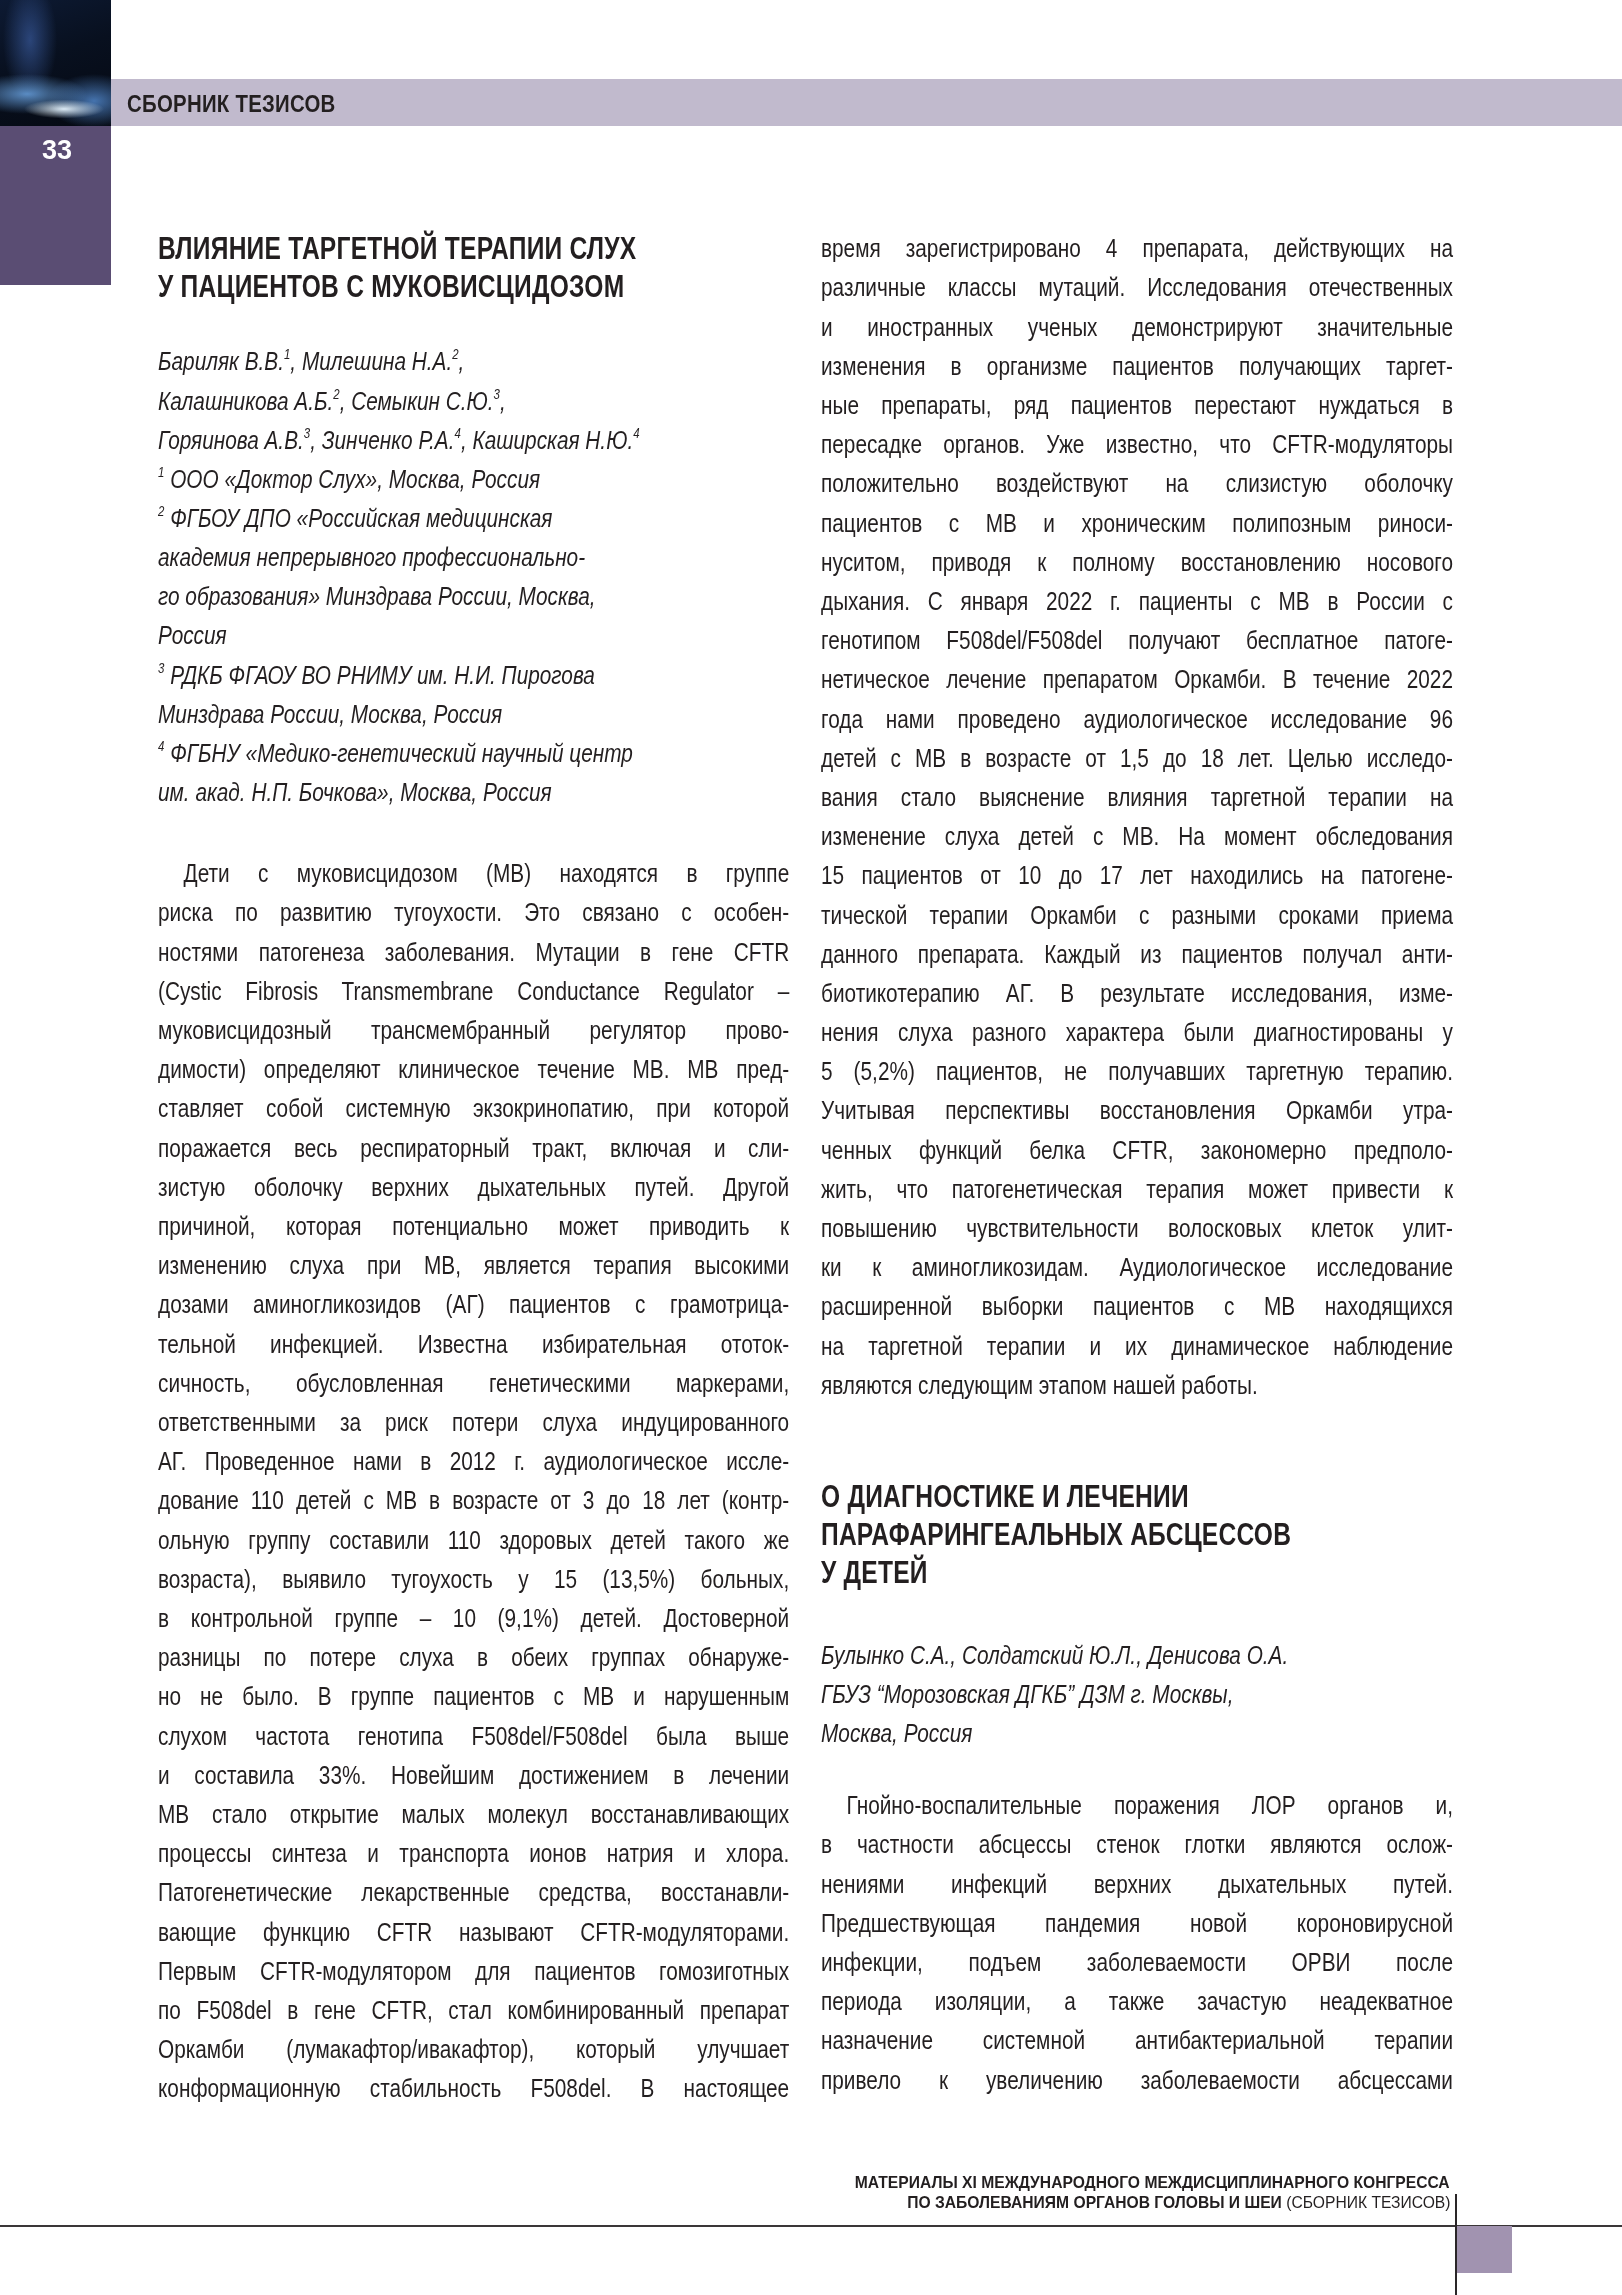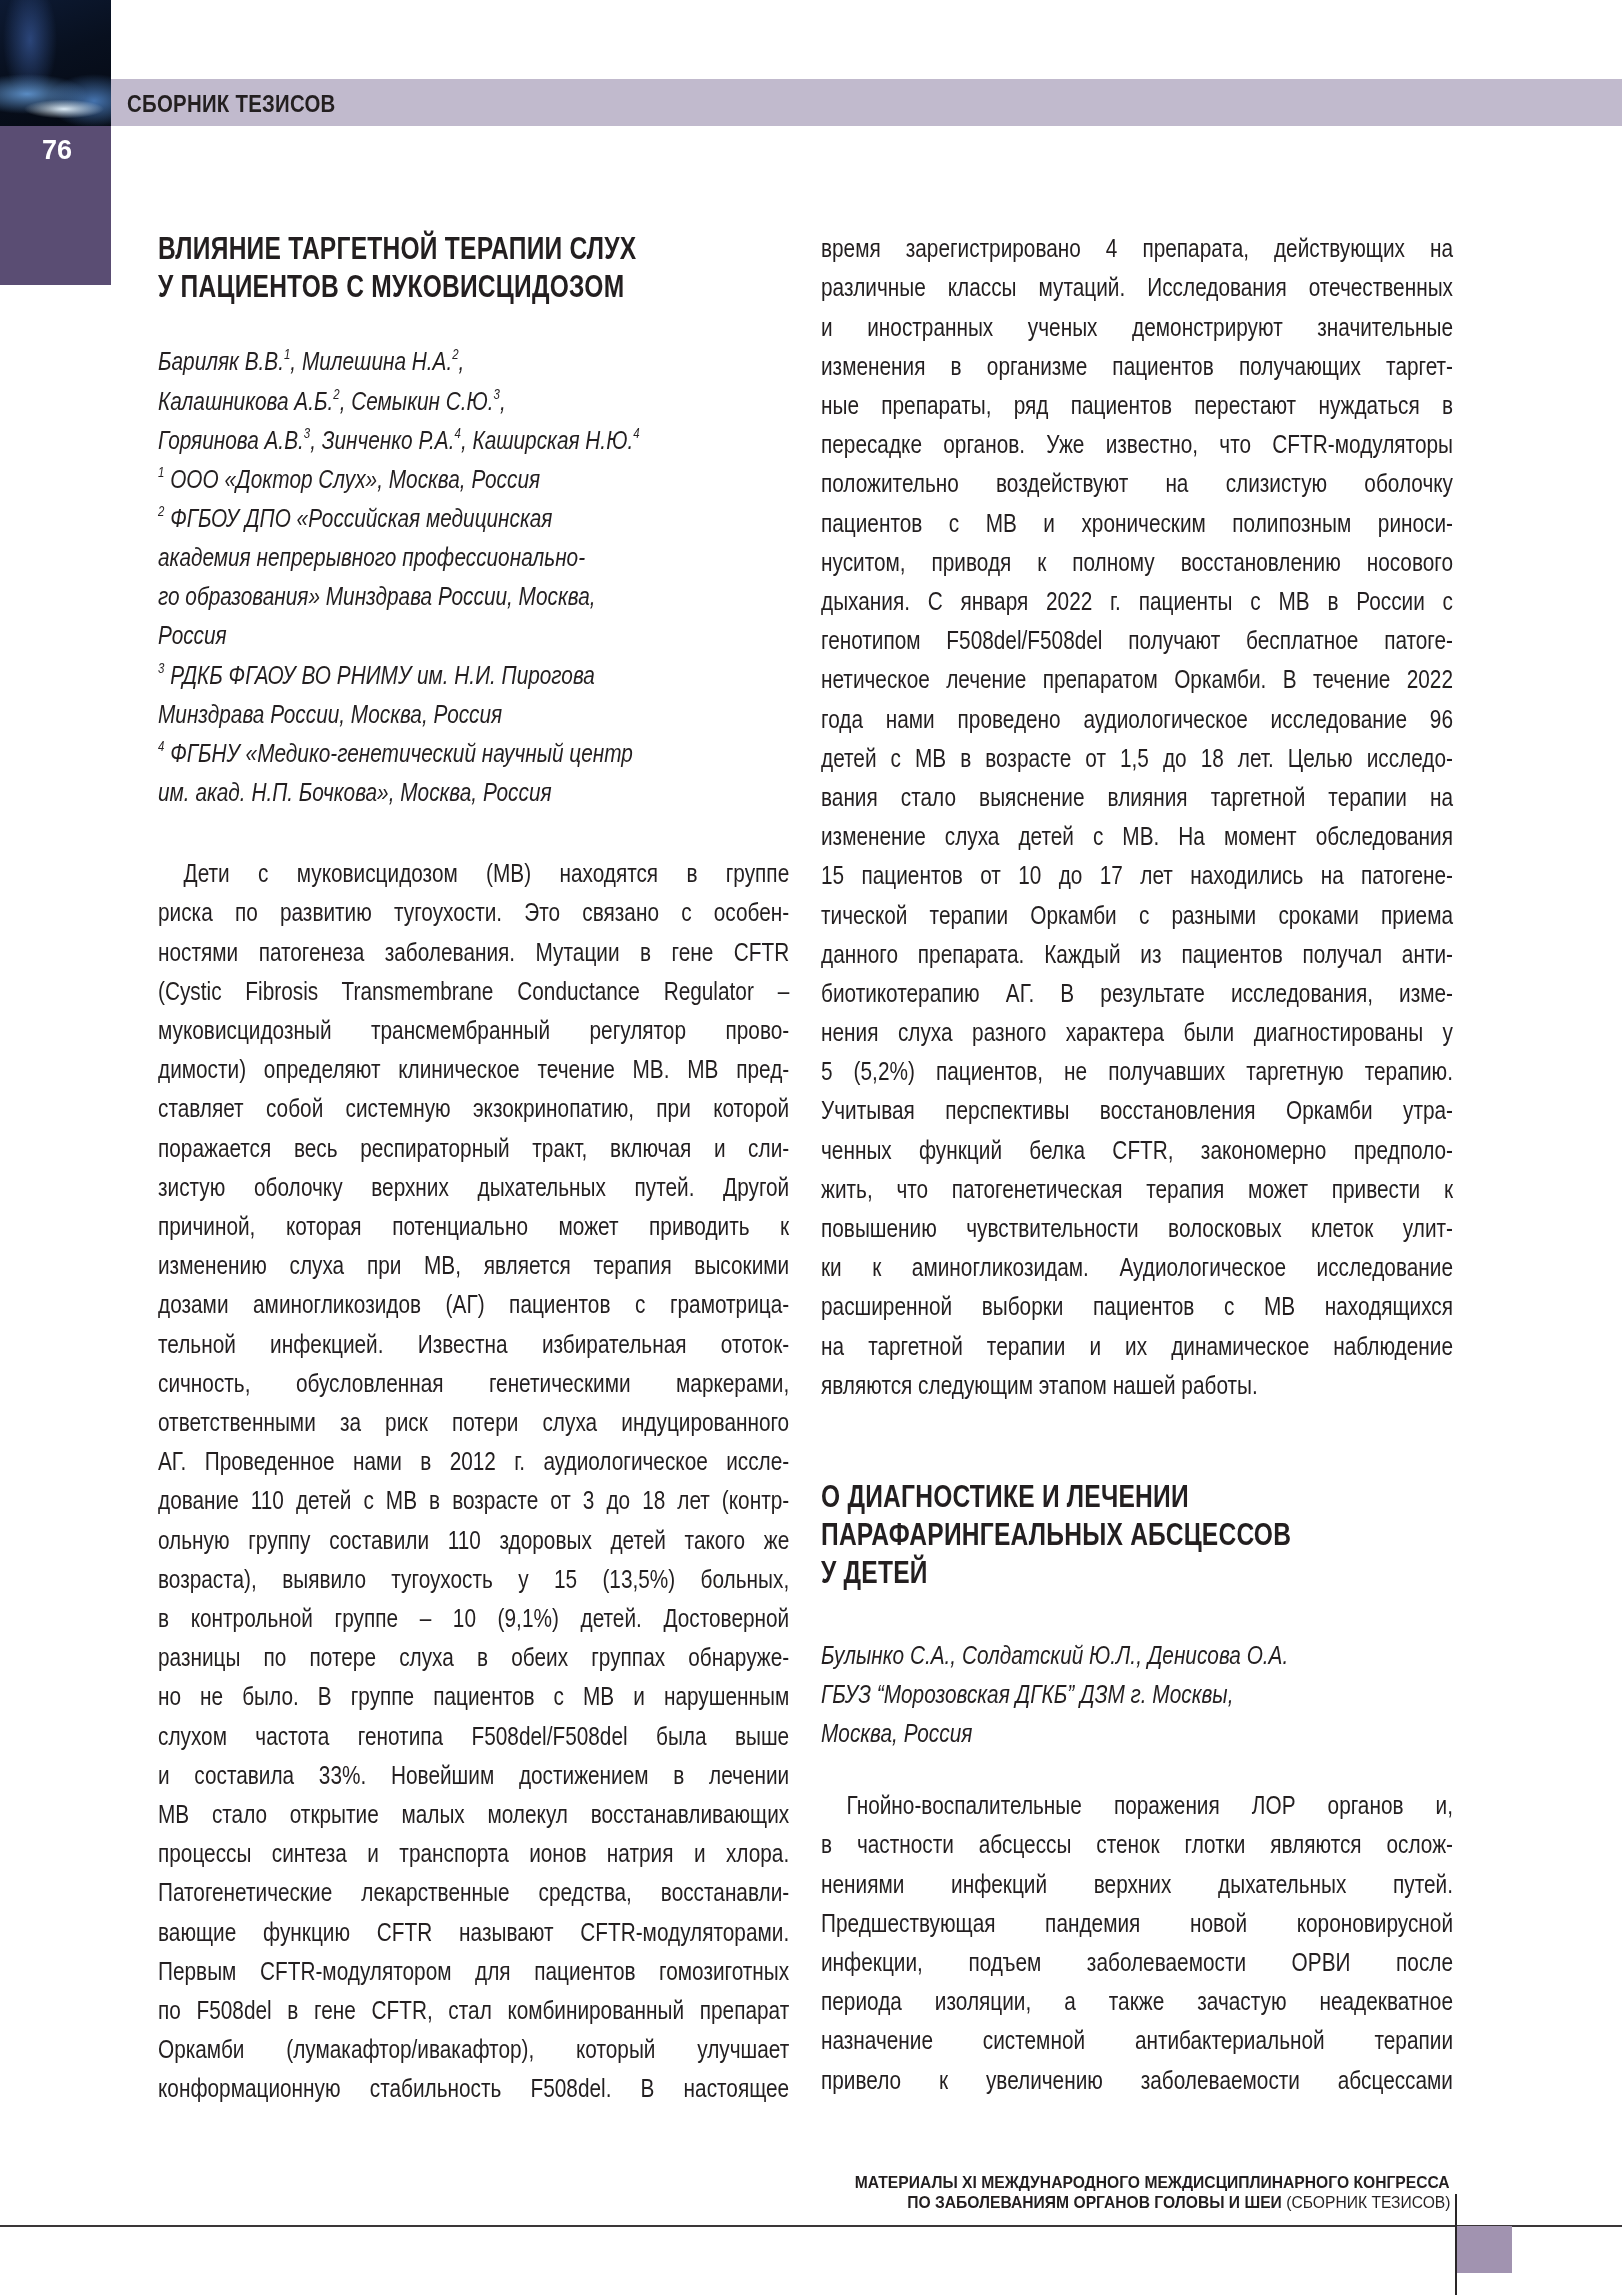--- a/index.html
+++ b/index.html
@@ -34,21 +34,21 @@
   #footer-line2 .n{font-weight:normal;}
   #footer-rule{left:0;top:2225px;width:1623px;height:2px;background:#3a3638;}
   #footer-vline{left:1455px;top:2194px;width:2px;height:101px;background:#2a2628;}
   #footer-square{left:1457px;top:2226px;width:55px;height:47px;background:#a193b0;}
 </style>
 </head>
 <body>
 
 <div id="deco" class="abs"></div>
 <div id="sideblock" class="abs"></div>
-<div id="page-number" class="abs">76</div>
+<div id="page-number" class="abs">33</div>
 <div id="header-band" class="abs"></div>
 <div id="header-title" class="abs">СБОРНИК ТЕЗИСОВ</div>
 
 <div id="col-left" class="col">
   <div class="title" style="top:229px;">
     <div>ВЛИЯНИЕ ТАРГЕТНОЙ ТЕРАПИИ СЛУХ</div>
     <div>У ПАЦИЕНТОВ С МУКОВИСЦИДОЗОМ</div>
   </div>
   <div id="a1-authors">
       <div class="ln it" style="top: 346px; transform: scaleX(0.8);">Бариляк В.В.<sup>1</sup>, Милешина Н.А.<sup>2</sup>,</div>

